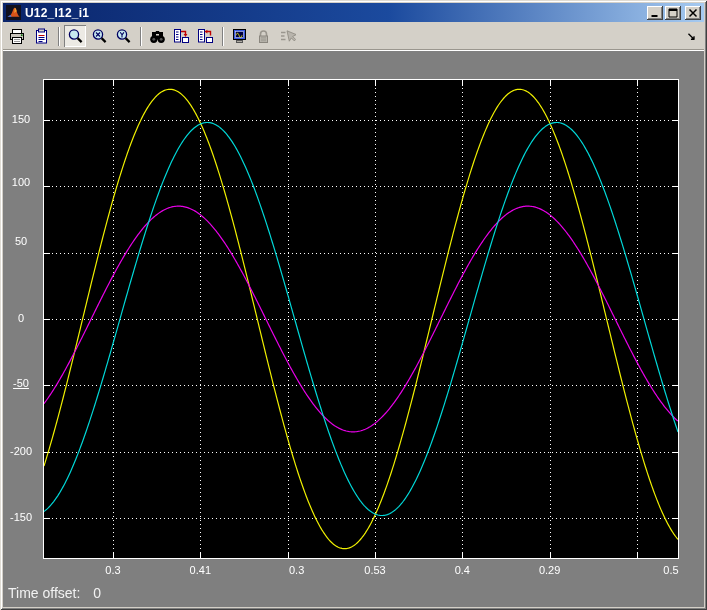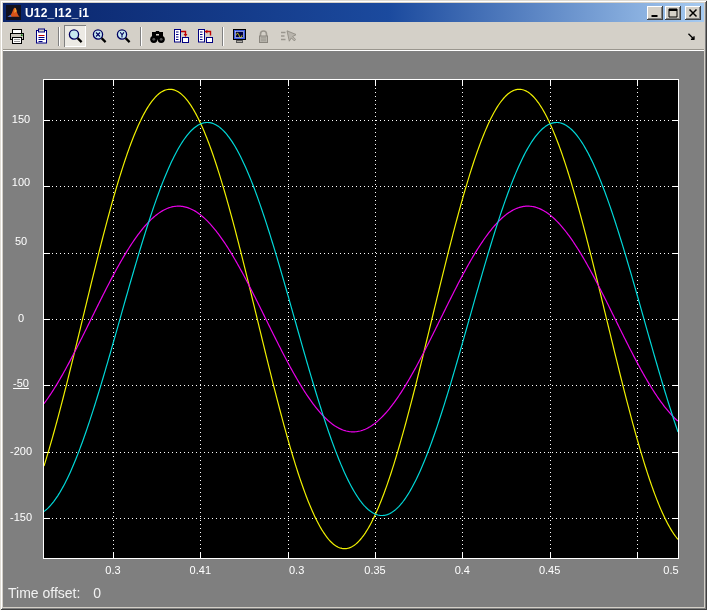--- a/index.html
+++ b/index.html
@@ -235,23 +235,23 @@
           <polyline points="0.00,323.66 1.06,322.22 2.11,320.76 3.17,319.27 4.23,317.74 5.28,316.19 6.34,314.62 7.40,313.01 8.45,311.38 9.51,309.72 10.57,308.03 11.62,306.32 12.68,304.59 13.74,302.83 14.79,301.05 15.85,299.25 16.91,297.42 17.96,295.58 19.02,293.71 20.08,291.83 21.13,289.92 22.19,288.00 23.25,286.06 24.30,284.10 25.36,282.12 26.42,280.13 27.47,278.13 28.53,276.11 29.59,274.08 30.64,272.03 31.70,269.98 32.76,267.91 33.81,265.83 34.87,263.74 35.93,261.64 36.98,259.54 38.04,257.43 39.10,255.31 40.15,253.18 41.21,251.05 42.27,248.91 43.32,246.78 44.38,244.64 45.44,242.49 46.49,240.35 47.55,238.20 48.61,236.06 49.66,233.91 50.72,231.77 51.78,229.63 52.83,227.50 53.89,225.36 54.95,223.24 56.00,221.12 57.06,219.00 58.12,216.89 59.17,214.80 60.23,212.70 61.29,210.62 62.34,208.55 63.40,206.49 64.46,204.44 65.51,202.41 66.57,200.39 67.63,198.38 68.68,196.38 69.74,194.41 70.80,192.44 71.85,190.50 72.91,188.57 73.97,186.66 75.02,184.77 76.08,182.90 77.14,181.05 78.19,179.22 79.25,177.41 80.31,175.62 81.36,173.86 82.42,172.12 83.48,170.40 84.53,168.71 85.59,167.05 86.65,165.41 87.70,163.79 88.76,162.21 89.82,160.65 90.87,159.12 91.93,157.62 92.99,156.15 94.04,154.71 95.10,153.29 96.16,151.91 97.21,150.57 98.27,149.25 99.33,147.97 100.38,146.71 101.44,145.50 102.50,144.31 103.55,143.16 104.61,142.05 105.67,140.97 106.72,139.92 107.78,138.91 108.84,137.94 109.89,137.00 110.95,136.10 112.01,135.24 113.06,134.41 114.12,133.63 115.18,132.88 116.23,132.17 117.29,131.49 118.35,130.86 119.40,130.27 120.46,129.71 121.52,129.20 122.57,128.72 123.63,128.28 124.69,127.89 125.74,127.53 126.80,127.22 127.86,126.94 128.91,126.71 129.97,126.51 131.03,126.36 132.08,126.24 133.14,126.17 134.20,126.14 135.25,126.15 136.31,126.20 137.37,126.29 138.42,126.42 139.48,126.59 140.54,126.81 141.59,127.06 142.65,127.35 143.71,127.69 144.76,128.06 145.82,128.48 146.88,128.93 147.93,129.42 148.99,129.96 150.05,130.53 151.10,131.14 152.16,131.79 153.22,132.48 154.27,133.21 155.33,133.98 156.39,134.78 157.44,135.63 158.50,136.51 159.56,137.42 160.61,138.38 161.67,139.37 162.73,140.39 163.78,141.45 164.84,142.55 165.90,143.68 166.95,144.85 168.01,146.05 169.07,147.28 170.12,148.54 171.18,149.84 172.24,151.18 173.29,152.54 174.35,153.93 175.41,155.36 176.46,156.81 177.52,158.30 178.58,159.81 179.63,161.35 180.69,162.93 181.75,164.52 182.80,166.15 183.86,167.80 184.92,169.48 185.97,171.18 187.03,172.91 188.09,174.66 189.14,176.43 190.20,178.23 191.26,180.05 192.31,181.89 193.37,183.75 194.43,185.63 195.48,187.53 196.54,189.44 197.60,191.38 198.65,193.33 199.71,195.30 200.77,197.29 201.82,199.29 202.88,201.30 203.94,203.33 204.99,205.37 206.05,207.43 207.11,209.49 208.16,211.57 209.22,213.65 210.28,215.75 211.33,217.85 212.39,219.96 213.45,222.08 214.50,224.20 215.56,226.33 216.62,228.47 217.67,230.60 218.73,232.75 219.79,234.89 220.84,237.03 221.90,239.18 222.96,241.32 224.01,243.47 225.07,245.61 226.13,247.75 227.18,249.89 228.24,252.02 229.30,254.15 230.35,256.27 231.41,258.39 232.47,260.50 233.52,262.60 234.58,264.69 235.64,266.78 236.69,268.85 237.75,270.91 238.81,272.96 239.86,275.00 240.92,277.03 241.98,279.04 243.03,281.04 244.09,283.02 245.15,284.99 246.20,286.94 247.26,288.87 248.32,290.79 249.37,292.69 250.43,294.56 251.49,296.42 252.54,298.26 253.60,300.07 254.66,301.86 255.71,303.63 256.77,305.38 257.83,307.10 258.88,308.80 259.94,310.47 261.00,312.12 262.05,313.74 263.11,315.34 264.17,316.90 265.22,318.44 266.28,319.95 267.34,321.43 268.39,322.88 269.45,324.30 270.51,325.69 271.56,327.05 272.62,328.37 273.68,329.67 274.73,330.93 275.79,332.16 276.85,333.35 277.90,334.51 278.96,335.64 280.02,336.73 281.07,337.78 282.13,338.80 283.19,339.78 284.24,340.73 285.30,341.64 286.36,342.52 287.41,343.35 288.47,344.15 289.53,344.91 290.58,345.63 291.64,346.32 292.70,346.96 293.75,347.57 294.81,348.13 295.87,348.66 296.92,349.15 297.98,349.59 299.04,350.00 300.09,350.37 301.15,350.70 302.21,350.98 303.26,351.23 304.32,351.44 305.38,351.60 306.43,351.73 307.49,351.81 308.55,351.85 309.60,351.86 310.66,351.82 311.72,351.74 312.77,351.62 313.83,351.46 314.89,351.26 315.94,351.02 317.00,350.74 318.06,350.41 319.11,350.05 320.17,349.65 321.23,349.20 322.28,348.72 323.34,348.20 324.40,347.64 325.45,347.04 326.51,346.40 327.57,345.72 328.62,345.00 329.68,344.25 330.74,343.45 331.79,342.62 332.85,341.75 333.91,340.85 334.96,339.90 336.02,338.92 337.08,337.91 338.13,336.86 339.19,335.77 340.25,334.65 341.30,333.50 342.36,332.31 343.42,331.08 344.47,329.82 345.53,328.54 346.59,327.21 347.64,325.86 348.70,324.47 349.76,323.06 350.81,321.61 351.87,320.13 352.93,318.63 353.98,317.09 355.04,315.53 356.10,313.94 357.15,312.32 358.21,310.68 359.27,309.01 360.32,307.32 361.38,305.60 362.44,303.85 363.49,302.09 364.55,300.30 365.61,298.48 366.66,296.65 367.72,294.79 368.78,292.92 369.83,291.03 370.89,289.11 371.95,287.18 373.00,285.23 374.06,283.27 375.12,281.29 376.17,279.29 377.23,277.28 378.29,275.26 379.34,273.22 380.40,271.17 381.46,269.11 382.51,267.03 383.57,264.95 384.63,262.86 385.68,260.76 386.74,258.65 387.80,256.53 388.85,254.41 389.91,252.28 390.97,250.15 392.02,248.01 393.08,245.87 394.14,243.73 395.19,241.59 396.25,239.44 397.31,237.30 398.36,235.15 399.42,233.01 400.48,230.87 401.53,228.73 402.59,226.60 403.65,224.47 404.70,222.34 405.76,220.22 406.82,218.11 407.87,216.01 408.93,213.91 409.99,211.83 411.04,209.75 412.10,207.68 413.16,205.63 414.21,203.58 415.27,201.55 416.33,199.54 417.38,197.54 418.44,195.55 419.50,193.58 420.55,191.62 421.61,189.68 422.67,187.76 423.72,185.86 424.78,183.98 425.84,182.11 426.89,180.27 427.95,178.45 429.01,176.65 430.06,174.88 431.12,173.12 432.18,171.39 433.23,169.69 434.29,168.01 435.35,166.35 436.40,164.72 437.46,163.12 438.52,161.55 439.57,160.00 440.63,158.48 441.69,157.00 442.74,155.54 443.80,154.11 444.86,152.71 445.91,151.34 446.97,150.01 448.03,148.70 449.08,147.43 450.14,146.20 451.20,144.99 452.25,143.82 453.31,142.69 454.37,141.59 455.42,140.52 456.48,139.49 457.54,138.50 458.59,137.54 459.65,136.62 460.71,135.73 461.76,134.89 462.82,134.08 463.88,133.31 464.93,132.57 465.99,131.88 467.05,131.22 468.10,130.61 469.16,130.03 470.22,129.49 471.27,128.99 472.33,128.53 473.39,128.11 474.44,127.73 475.50,127.39 476.56,127.09 477.61,126.84 478.67,126.62 479.73,126.44 480.78,126.30 481.84,126.21 482.90,126.15 483.95,126.14 485.01,126.17 486.07,126.23 487.12,126.34 488.18,126.49 489.24,126.68 490.29,126.91 491.35,127.18 492.41,127.49 493.46,127.84 494.52,128.23 495.58,128.66 496.63,129.13 497.69,129.65 498.75,130.20 499.80,130.78 500.86,131.41 501.92,132.08 502.97,132.79 504.03,133.53 505.09,134.31 506.14,135.13 507.20,135.99 508.26,136.89 509.31,137.82 510.37,138.79 511.43,139.79 512.48,140.83 513.54,141.91 514.60,143.02 515.65,144.17 516.71,145.35 517.77,146.56 518.82,147.81 519.88,149.09 520.94,150.40 521.99,151.75 523.05,153.12 524.11,154.53 525.16,155.97 526.22,157.44 527.28,158.93 528.33,160.46 529.39,162.01 530.45,163.60 531.50,165.21 532.56,166.84 533.62,168.50 534.67,170.19 535.73,171.90 536.79,173.64 537.84,175.40 538.90,177.18 539.96,178.99 541.01,180.82 542.07,182.67 543.13,184.54 544.18,186.42 545.24,188.33 546.30,190.26 547.35,192.20 548.41,194.16 549.47,196.14 550.52,198.13 551.58,200.14 552.64,202.16 553.69,204.19 554.75,206.24 555.81,208.30 556.86,210.37 557.92,212.45 558.98,214.54 560.03,216.63 561.09,218.74 562.15,220.85 563.20,222.97 564.26,225.10 565.32,227.23 566.37,229.37 567.43,231.51 568.49,233.65 569.54,235.79 570.60,237.94 571.66,240.08 572.71,242.23 573.77,244.37 574.83,246.51 575.88,248.65 576.94,250.79 578.00,252.92 579.05,255.04 580.11,257.16 581.17,259.28 582.22,261.38 583.28,263.48 584.34,265.57 585.39,267.65 586.45,269.72 587.51,271.78 588.56,273.83 589.62,275.86 590.68,277.88 591.73,279.89 592.79,281.88 593.85,283.86 594.90,285.82 595.96,287.76 597.02,289.68 598.07,291.59 599.13,293.48 600.19,295.35 601.24,297.20 602.30,299.02 603.36,300.83 604.41,302.61 605.47,304.37 606.53,306.11 607.58,307.82 608.64,309.51 609.70,311.17 610.75,312.81 611.81,314.42 612.87,316.00 613.92,317.55 614.98,319.08 616.04,320.58 617.09,322.04 618.15,323.48 619.21,324.89 620.26,326.27 621.32,327.61 622.38,328.92 623.43,330.20 624.49,331.45 625.55,332.66 626.60,333.84 627.66,334.99 628.72,336.10 629.77,337.17 630.83,338.22 631.89,339.22 632.94,340.19 634.00,341.12" fill="none" stroke="#e800e8" stroke-width="1.2"></polyline>
           <polyline points="0.00,431.43 1.06,430.64 2.11,429.77 3.17,428.84 4.23,427.85 5.28,426.78 6.34,425.64 7.40,424.44 8.45,423.17 9.51,421.84 10.57,420.43 11.62,418.97 12.68,417.43 13.74,415.84 14.79,414.18 15.85,412.45 16.91,410.67 17.96,408.82 19.02,406.91 20.08,404.94 21.13,402.91 22.19,400.82 23.25,398.67 24.30,396.46 25.36,394.20 26.42,391.88 27.47,389.51 28.53,387.08 29.59,384.59 30.64,382.06 31.70,379.47 32.76,376.84 33.81,374.15 34.87,371.41 35.93,368.63 36.98,365.80 38.04,362.92 39.10,360.00 40.15,357.04 41.21,354.03 42.27,350.98 43.32,347.89 44.38,344.76 45.44,341.60 46.49,338.39 47.55,335.15 48.61,331.88 49.66,328.57 50.72,325.23 51.78,321.86 52.83,318.46 53.89,315.03 54.95,311.57 56.00,308.09 57.06,304.58 58.12,301.04 59.17,297.49 60.23,293.91 61.29,290.32 62.34,286.70 63.40,283.07 64.46,279.42 65.51,275.76 66.57,272.09 67.63,268.40 68.68,264.70 69.74,260.99 70.80,257.28 71.85,253.56 72.91,249.83 73.97,246.10 75.02,242.36 76.08,238.63 77.14,234.89 78.19,231.16 79.25,227.43 80.31,223.71 81.36,219.98 82.42,216.27 83.48,212.56 84.53,208.87 85.59,205.18 86.65,201.51 87.70,197.85 88.76,194.21 89.82,190.58 90.87,186.97 91.93,183.38 92.99,179.80 94.04,176.25 95.10,172.72 96.16,169.22 97.21,165.74 98.27,162.29 99.33,158.86 100.38,155.47 101.44,152.10 102.50,148.77 103.55,145.47 104.61,142.20 105.67,138.97 106.72,135.77 107.78,132.61 108.84,129.49 109.89,126.41 110.95,123.37 112.01,120.37 113.06,117.41 114.12,114.50 115.18,111.63 116.23,108.81 117.29,106.04 118.35,103.31 119.40,100.64 120.46,98.01 121.52,95.43 122.57,92.91 123.63,90.44 124.69,88.02 125.74,85.66 126.80,83.35 127.86,81.10 128.91,78.90 129.97,76.77 131.03,74.69 132.08,72.67 133.14,70.71 134.20,68.81 135.25,66.97 136.31,65.20 137.37,63.49 138.42,61.84 139.48,60.26 140.54,58.74 141.59,57.28 142.65,55.89 143.71,54.57 144.76,53.31 145.82,52.13 146.88,51.00 147.93,49.95 148.99,48.97 150.05,48.05 151.10,47.20 152.16,46.42 153.22,45.71 154.27,45.08 155.33,44.51 156.39,44.01 157.44,43.58 158.50,43.22 159.56,42.93 160.61,42.72 161.67,42.57 162.73,42.50 163.78,42.50 164.84,42.56 165.90,42.70 166.95,42.91 168.01,43.19 169.07,43.54 170.12,43.97 171.18,44.46 172.24,45.02 173.29,45.65 174.35,46.36 175.41,47.13 176.46,47.97 177.52,48.88 178.58,49.86 179.63,50.91 180.69,52.02 181.75,53.20 182.80,54.45 183.86,55.77 184.92,57.15 185.97,58.60 187.03,60.12 188.09,61.69 189.14,63.34 190.20,65.04 191.26,66.81 192.31,68.64 193.37,70.53 194.43,72.49 195.48,74.50 196.54,76.57 197.60,78.71 198.65,80.89 199.71,83.14 200.77,85.44 201.82,87.80 202.88,90.22 203.94,92.68 204.99,95.20 206.05,97.77 207.11,100.40 208.16,103.07 209.22,105.79 210.28,108.56 211.33,111.38 212.39,114.24 213.45,117.15 214.50,120.10 215.56,123.09 216.62,126.13 217.67,129.21 218.73,132.33 219.79,135.48 220.84,138.68 221.90,141.91 222.96,145.17 224.01,148.47 225.07,151.80 226.13,155.16 227.18,158.56 228.24,161.98 229.30,165.43 230.35,168.90 231.41,172.41 232.47,175.93 233.52,179.48 234.58,183.05 235.64,186.64 236.69,190.25 237.75,193.88 238.81,197.52 239.86,201.18 240.92,204.85 241.98,208.53 243.03,212.23 244.09,215.93 245.15,219.65 246.20,223.37 247.26,227.09 248.32,230.82 249.37,234.56 250.43,238.29 251.49,242.02 252.54,245.76 253.60,249.49 254.66,253.22 255.71,256.94 256.77,260.66 257.83,264.36 258.88,268.06 259.94,271.75 261.00,275.43 262.05,279.09 263.11,282.74 264.17,286.37 265.22,289.99 266.28,293.59 267.34,297.17 268.39,300.72 269.45,304.26 270.51,307.77 271.56,311.25 272.62,314.71 273.68,318.15 274.73,321.55 275.79,324.93 276.85,328.27 277.90,331.58 278.96,334.86 280.02,338.10 281.07,341.31 282.13,344.48 283.19,347.61 284.24,350.70 285.30,353.76 286.36,356.77 287.41,359.74 288.47,362.66 289.53,365.54 290.58,368.38 291.64,371.16 292.70,373.90 293.75,376.59 294.81,379.24 295.87,381.83 296.92,384.37 297.98,386.85 299.04,389.29 300.09,391.67 301.15,393.99 302.21,396.26 303.26,398.47 304.32,400.62 305.38,402.72 306.43,404.75 307.49,406.73 308.55,408.65 309.60,410.50 310.66,412.29 311.72,414.02 312.77,415.69 313.83,417.29 314.89,418.83 315.94,420.30 317.00,421.71 318.06,423.05 319.11,424.33 320.17,425.54 321.23,426.68 322.28,427.75 323.34,428.76 324.40,429.69 325.45,430.56 326.51,431.36 327.57,432.09 328.62,432.75 329.68,433.34 330.74,433.86 331.79,434.30 332.85,434.68 333.91,434.99 334.96,435.23 336.02,435.39 337.08,435.49 338.13,435.51 339.19,435.46 340.25,435.34 341.30,435.16 342.36,434.90 343.42,434.56 344.47,434.16 345.53,433.69 346.59,433.15 347.64,432.54 348.70,431.85 349.76,431.10 350.81,430.28 351.87,429.39 352.93,428.43 353.98,427.40 355.04,426.31 356.10,425.15 357.15,423.91 358.21,422.62 359.27,421.25 360.32,419.82 361.38,418.33 362.44,416.77 363.49,415.15 364.55,413.46 365.61,411.71 366.66,409.89 367.72,408.02 368.78,406.08 369.83,404.09 370.89,402.03 371.95,399.92 373.00,397.74 374.06,395.51 375.12,393.23 376.17,390.89 377.23,388.49 378.29,386.04 379.34,383.53 380.40,380.98 381.46,378.37 382.51,375.71 383.57,373.00 384.63,370.25 385.68,367.44 386.74,364.59 387.80,361.70 388.85,358.76 389.91,355.78 390.97,352.75 392.02,349.69 393.08,346.58 394.14,343.43 395.19,340.25 396.25,337.03 397.31,333.78 398.36,330.49 399.42,327.17 400.48,323.81 401.53,320.43 402.59,317.02 403.65,313.57 404.70,310.10 405.76,306.61 406.82,303.09 407.87,299.55 408.93,295.99 409.99,292.40 411.04,288.80 412.10,285.17 413.16,281.54 414.21,277.88 415.27,274.21 416.33,270.53 417.38,266.84 418.44,263.14 419.50,259.43 420.55,255.71 421.61,251.99 422.67,248.26 423.72,244.52 424.78,240.79 425.84,237.06 426.89,233.32 427.95,229.59 429.01,225.86 430.06,222.14 431.12,218.42 432.18,214.71 433.23,211.01 434.29,207.31 435.35,203.63 436.40,199.97 437.46,196.31 438.52,192.68 439.57,189.05 440.63,185.45 441.69,181.87 442.74,178.30 443.80,174.76 444.86,171.24 445.91,167.75 446.97,164.28 448.03,160.84 449.08,157.43 450.14,154.05 451.20,150.69 452.25,147.37 453.31,144.09 454.37,140.83 455.42,137.62 456.48,134.43 457.54,131.29 458.59,128.19 459.65,125.12 460.71,122.10 461.76,119.12 462.82,116.18 463.88,113.29 464.93,110.44 465.99,107.64 467.05,104.88 468.10,102.18 469.16,99.52 470.22,96.92 471.27,94.36 472.33,91.86 473.39,89.41 474.44,87.02 475.50,84.68 476.56,82.39 477.61,80.16 478.67,77.99 479.73,75.88 480.78,73.83 481.84,71.84 482.90,69.90 483.95,68.03 485.01,66.22 486.07,64.47 487.12,62.79 488.18,61.17 489.24,59.61 490.29,58.12 491.35,56.69 492.41,55.33 493.46,54.03 494.52,52.81 495.58,51.64 496.63,50.55 497.69,49.53 498.75,48.57 499.80,47.68 500.86,46.86 501.92,46.12 502.97,45.44 504.03,44.83 505.09,44.29 506.14,43.82 507.20,43.42 508.26,43.09 509.31,42.84 510.37,42.65 511.43,42.53 512.48,42.49 513.54,42.52 514.60,42.61 515.65,42.78 516.71,43.02 517.77,43.33 518.82,43.71 519.88,44.16 520.94,44.69 521.99,45.28 523.05,45.94 524.11,46.67 525.16,47.47 526.22,48.34 527.28,49.28 528.33,50.29 529.39,51.37 530.45,52.51 531.50,53.72 532.56,55.00 533.62,56.35 534.67,57.76 535.73,59.23 536.79,60.77 537.84,62.38 538.90,64.05 539.96,65.78 541.01,67.58 542.07,69.43 543.13,71.35 544.18,73.33 545.24,75.37 546.30,77.46 547.35,79.62 548.41,81.83 549.47,84.10 550.52,86.43 551.58,88.81 552.64,91.25 553.69,93.74 554.75,96.28 555.81,98.87 556.86,101.52 557.92,104.21 558.98,106.95 560.03,109.74 561.09,112.58 562.15,115.46 563.20,118.39 564.26,121.36 565.32,124.37 566.37,127.42 567.43,130.52 568.49,133.65 569.54,136.82 570.60,140.03 571.66,143.28 572.71,146.56 573.77,149.87 574.83,153.21 575.88,156.59 576.94,159.99 578.00,163.43 579.05,166.89 580.11,170.38 581.17,173.89 582.22,177.42 583.28,180.98 584.34,184.56 585.39,188.16 586.45,191.78 587.51,195.41 588.56,199.06 589.62,202.72 590.68,206.40 591.73,210.09 592.79,213.79 593.85,217.50 594.90,221.21 595.96,224.94 597.02,228.66 598.07,232.40 599.13,236.13 600.19,239.86 601.24,243.60 602.30,247.33 603.36,251.06 604.41,254.79 605.47,258.51 606.53,262.22 607.58,265.92 608.64,269.62 609.70,273.30 610.75,276.97 611.81,280.63 612.87,284.27 613.92,287.90 614.98,291.51 616.04,295.10 617.09,298.67 618.15,302.22 619.21,305.74 620.26,309.24 621.32,312.72 622.38,316.16 623.43,319.59 624.49,322.98 625.55,326.34 626.60,329.67 627.66,332.97 628.72,336.23 629.77,339.46 630.83,342.65 631.89,345.80 632.94,348.92 634.00,351.99" fill="none" stroke="#00d8d8" stroke-width="1.2"></polyline>
         </svg>
     </div>
     <div class="status">
       <span>Time offset:</span><span class="val">0</span>
     </div>
   <span class="xlab" style="left: 109.989px;">0.3</span>
       <span class="xlab" style="left: 197.317px;">0.41</span>
       <span class="xlab" style="left: 284.645px; margin-left: 9px;">0.3</span>
-      <span class="xlab" style="left: 371.972px;">0.35</span>
+      <span class="xlab" style="left: 371.972px;">0.53</span>
       <span class="xlab" style="left: 459.3px;">0.4</span>
-      <span class="xlab" style="left: 546.628px;">0.45</span>
+      <span class="xlab" style="left: 546.628px;">0.29</span>
       <span class="xlab" style="left: 668px;">0.5</span>
       <span class="ylab" style="top: 460.167px;">-150</span>
       <span class="ylab" style="top: 393.778px;">-200</span>
       <span class="ylab" style="top: 326px; text-decoration: underline;">-50</span>
       <span class="ylab" style="top: 261px;">0</span>
       <span class="ylab" style="top: 184px;">50</span>
       <span class="ylab" style="top: 125px;">100</span>
       <span class="ylab" style="top: 61.8333px;">150</span>
     </div>
 

